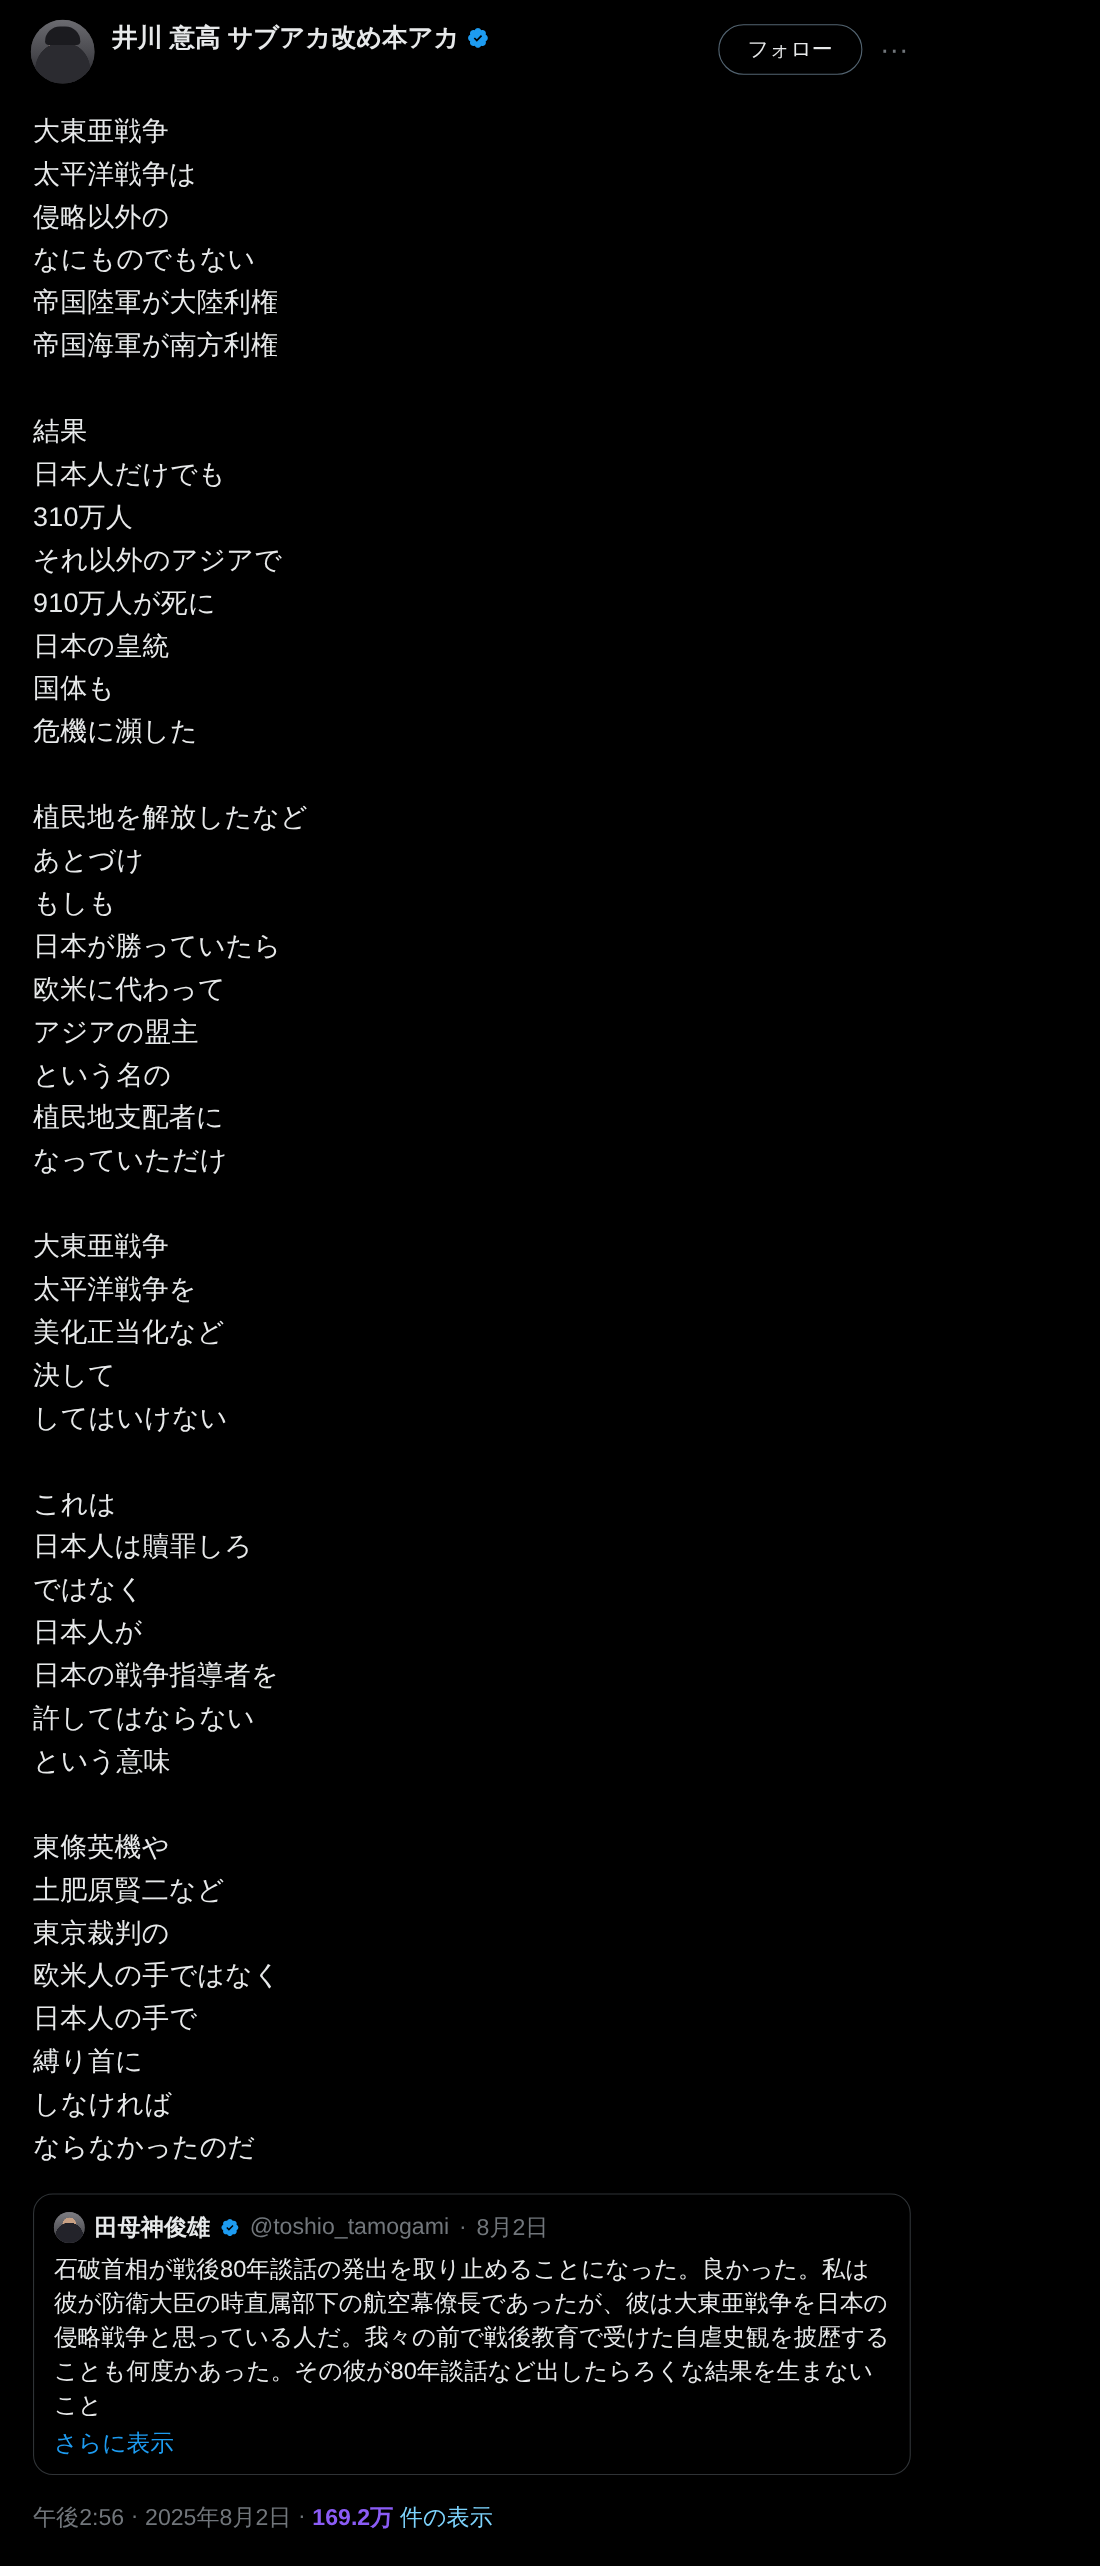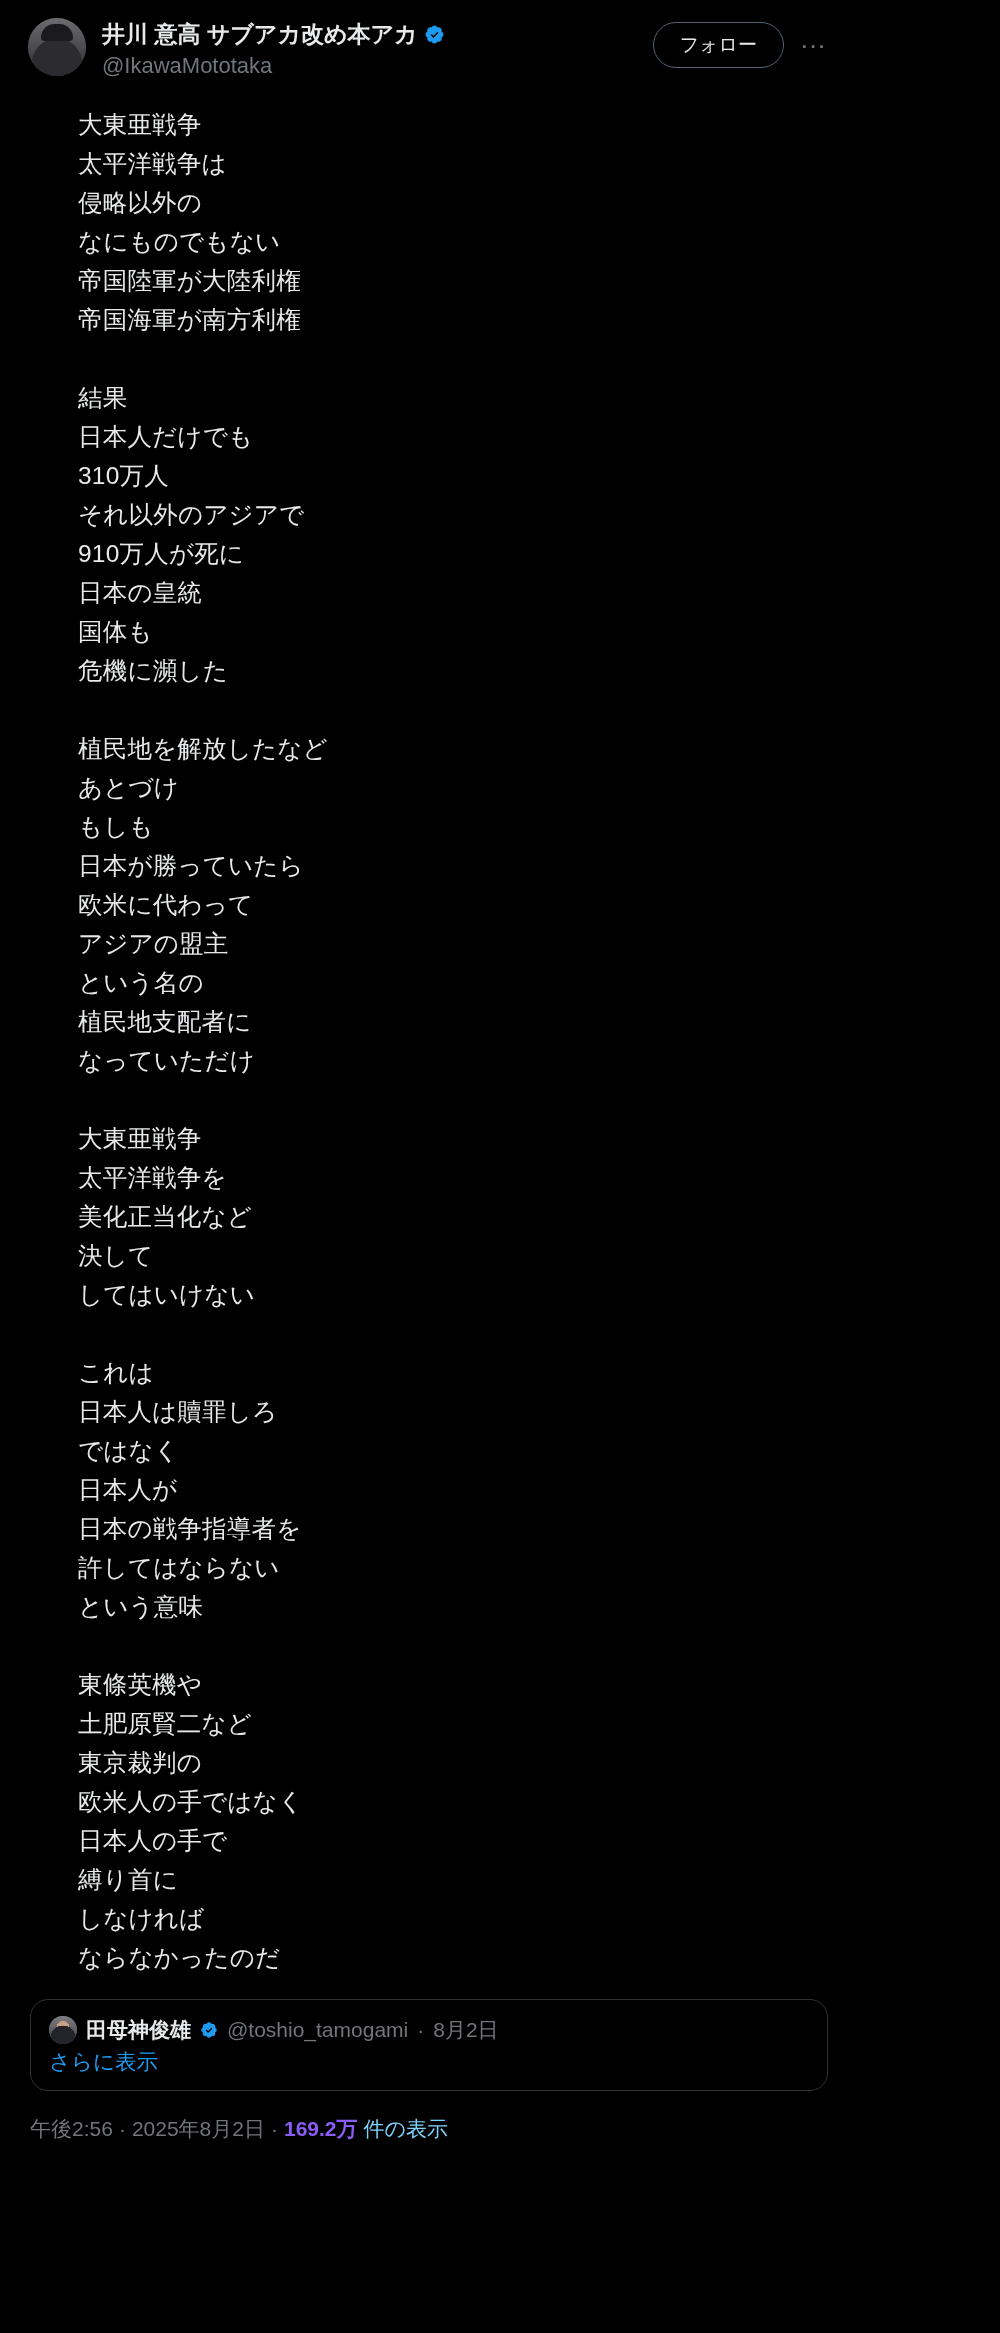--- a/index.html
+++ b/index.html
@@ -111,21 +111,20 @@
   }
   
   .post-body {
     padding: 24px 30px 0 30px;
     font-size: 24.5px;
     line-height: 39px;
     color: #e7e9ea;
     white-space: pre-wrap;
     word-break: break-word;
     letter-spacing: 0.2px;
-    margin-left: 48px;
   }
   
   .quote {
     margin: 22px 30px 0 30px;
     border: 1px solid #2f3336;
     border-radius: 18px;
     padding: 16px 18px 14px 18px;
     box-sizing: border-box;
   }
   .quote-head {
@@ -209,21 +208,20 @@
     <div class="names">
       <div class="name-row">
         <span class="display-name">井川 意高 サブアカ改め本アカ</span>
         <span class="verified">
           <svg viewBox="0 0 24 24" width="21" height="21" aria-hidden="true">
             <path fill="#1d9bf0" d="M22.25 12c0-1.43-.88-2.67-2.19-3.34.46-1.39.2-2.9-.81-3.91s-2.52-1.27-3.91-.81C14.67 2.63 13.43 1.75 12 1.75s-2.67.88-3.34 2.19c-1.39-.46-2.9-.2-3.91.81s-1.27 2.52-.81 3.91C2.63 9.33 1.75 10.57 1.75 12s.88 2.67 2.19 3.34c-.46 1.39-.2 2.9.81 3.91s2.52 1.27 3.91.81c.67 1.31 1.91 2.19 3.34 2.19s2.67-.88 3.34-2.19c1.39.46 2.9.2 3.91-.81s1.27-2.52.81-3.91c1.31-.67 2.19-1.91 2.19-3.34z"></path>
             <path fill="#000000" d="M10.8 15.9l-3.2-3.2 1.27-1.27 1.93 1.93 4.33-4.33 1.27 1.27z"></path>
           </svg>
         </span>
       </div>
-      <div class="handle">@IkawaMototaka</div>
     </div>
 
     <div class="header-actions">
       <button class="follow-btn">フォロー</button>
       <div class="more-btn">···</div>
     </div>
   </div>
 
   <div class="post-body">大東亜戦争
 太平洋戦争は
@@ -283,20 +281,21 @@
       <span class="q-verified">
         <svg viewBox="0 0 24 24" width="18" height="18" aria-hidden="true">
           <path fill="#1d9bf0" d="M22.25 12c0-1.43-.88-2.67-2.19-3.34.46-1.39.2-2.9-.81-3.91s-2.52-1.27-3.91-.81C14.67 2.63 13.43 1.75 12 1.75s-2.67.88-3.34 2.19c-1.39-.46-2.9-.2-3.91.81s-1.27 2.52-.81 3.91C2.63 9.33 1.75 10.57 1.75 12s.88 2.67 2.19 3.34c-.46 1.39-.2 2.9.81 3.91s2.52 1.27 3.91.81c.67 1.31 1.91 2.19 3.34 2.19s2.67-.88 3.34-2.19c1.39.46 2.9.2 3.91-.81s1.27-2.52.81-3.91c1.31-.67 2.19-1.91 2.19-3.34z"></path>
           <path fill="#000000" d="M10.8 15.9l-3.2-3.2 1.27-1.27 1.93 1.93 4.33-4.33 1.27 1.27z"></path>
         </svg>
       </span>
       <span class="q-handle">@toshio_tamogami</span>
       <span class="q-sep">·</span>
       <span class="q-date">8月2日</span>
     </div>
+    <div class="quote-text">石破首相が戦後80年談話の発出を取り止めることになった。良かった。私は彼が防衛大臣の時直属部下の航空幕僚長であったが、彼は大東亜戦争を日本の侵略戦争と思っている人だ。我々の前で戦後教育で受けた自虐史観を披歴することも何度かあった。その彼が80年談話など出したらろくな結果を生まないこと</div>
     <div class="show-more">さらに表示</div>
   </div>
 
   <div class="meta">
     <span>午後2:56</span>
     <span class="dot">·</span>
     <span>2025年8月2日</span>
     <span class="dot">·</span>
     <span class="views-num">169.2万</span>
     <span class="views-label">件の表示</span>

